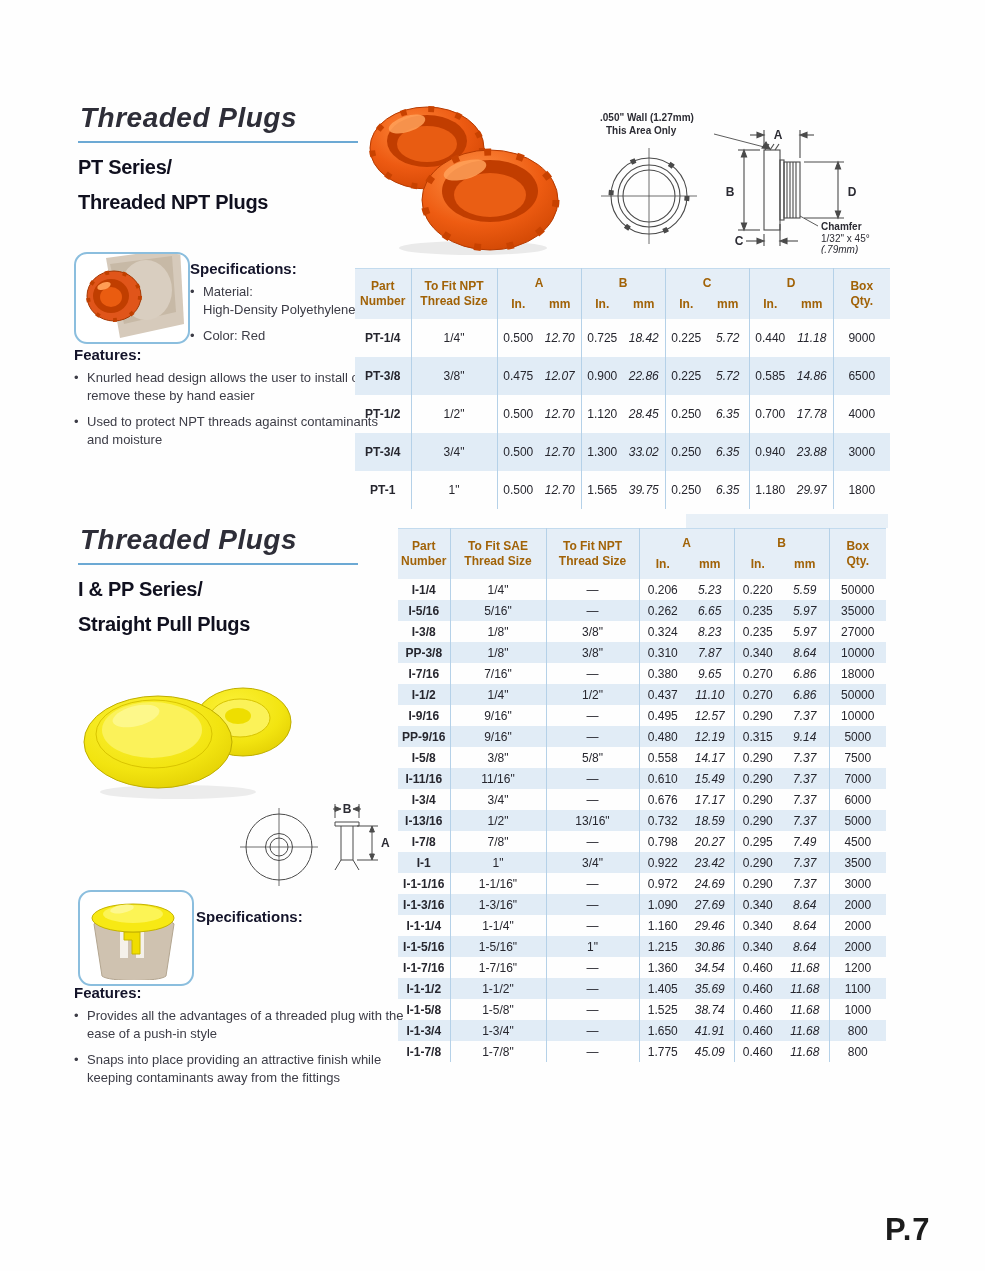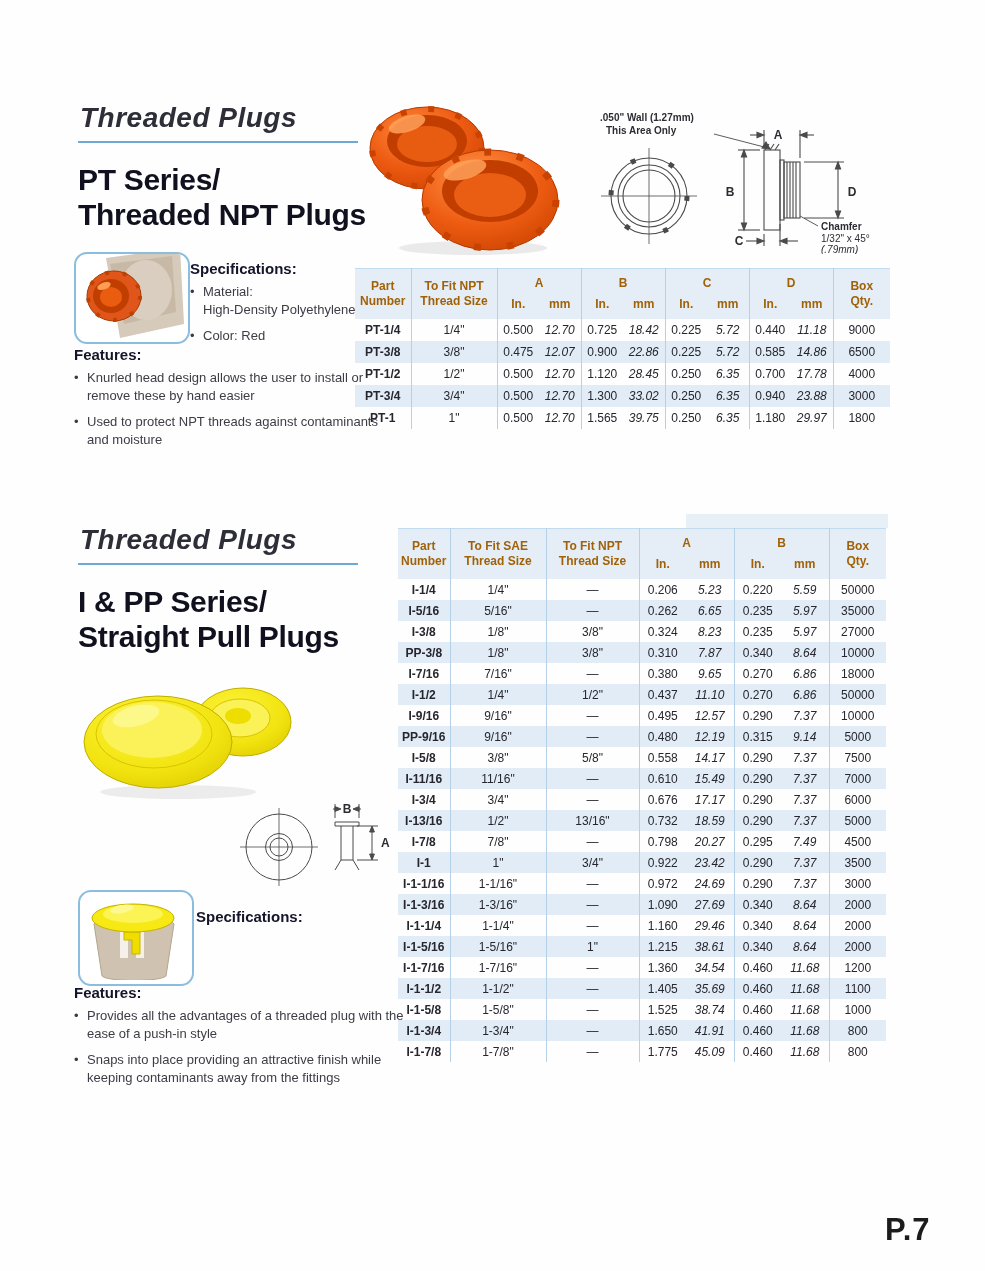--- a/index.html
+++ b/index.html
@@ -2,41 +2,41 @@
 <html><head>
 <meta charset="utf-8">
 <style>
   html,body{margin:0;padding:0;background:#ffffff;}
   .page{position:relative;width:985px;height:1271px;background:#fefefe;overflow:hidden;
         font-family:"Liberation Sans",sans-serif;color:#222;}
 
   
   .eyebrow{position:absolute;font-style:italic;font-weight:bold;font-size:28px;color:#2e2e38;letter-spacing:.5px;}
   .rule{position:absolute;height:2px;background:#6ca9d4;}
-  .series-title{position:absolute;font-weight:bold;font-size:30px;line-height:35px;color:#10101f;letter-spacing:-.3px;margin-top:12px;}
+  .series-title{position:absolute;font-weight:bold;font-size:20px;line-height:35px;color:#10101f;letter-spacing:-.3px;}
 
   
   .thumb{position:absolute;border:2px solid #8bbede;border-radius:13px;background:#fff;overflow:hidden;}
 
   
   .spec-block{position:absolute;}
   .block-title{font-weight:bold;font-size:15px;color:#14142a;margin:0 0 6px 0;}
   ul.bullets{list-style:none;margin:0;padding:0;font-size:13px;color:#3c3c46;line-height:1.35;}
   ul.bullets li{position:relative;padding-left:13px;margin-bottom:9px;white-space:pre-line;}
   ul.bullets li::before{content:"•";position:absolute;left:0;top:0;color:#3c3c46;}
 
   
   table.dimtable{position:absolute;border-collapse:collapse;table-layout:fixed;}
   .dimtable th,.dimtable td{padding:0 2px;text-align:center;overflow:hidden;}
   .dimtable thead th{background:#e5eef7;color:#a16207;font-size:12px;font-weight:bold;white-space:pre-line;line-height:1.25;text-align:center;}
   .dimtable thead tr:first-child th{height:28px;vertical-align:middle;}
   .dimtable thead tr:last-child th{height:22px;vertical-align:top;}
   .dimtable tbody tr:nth-child(even){background:#e1ecf6;}
   .dimtable td{font-size:12px;color:#26262e;}
-  .t-pt td{height:22px;}
+  .t-pt td{height:38px;}
   .t-ipp td{height:21px;}
   .dimtable .sep{border-left:1px solid #b5d1e8;}
   .c-part{font-weight:bold;color:#1d1d2e;}
   .c-fit{color:#2c2c38;}
   .c-mm{font-style:italic;color:#5d6e80;}
   .h-mm{padding-right:6px;}
   .dimtable thead{border-top:1px solid #c3dbee;}
 
   
   .art{position:absolute;}
@@ -579,21 +579,21 @@
           <td class="c-mm">29.46</td>
           <td class="c-in sep">0.340</td>
           <td class="c-mm">8.64</td>
           <td class="c-box sep">2000</td>
         </tr>
         <tr>
           <td class="c-part">I-1-5/16</td>
           <td class="c-fit sep">1-5/16"</td>
           <td class="c-fit sep">1"</td>
           <td class="c-in sep">1.215</td>
-          <td class="c-mm">38.61</td>
+          <td class="c-mm">30.86</td>
           <td class="c-in sep">0.340</td>
           <td class="c-mm">8.64</td>
           <td class="c-box sep">2000</td>
         </tr>
         <tr>
           <td class="c-part">I-1-7/16</td>
           <td class="c-fit sep">1-7/16"</td>
           <td class="c-fit sep">—</td>
           <td class="c-in sep">1.360</td>
           <td class="c-mm">34.54</td>

